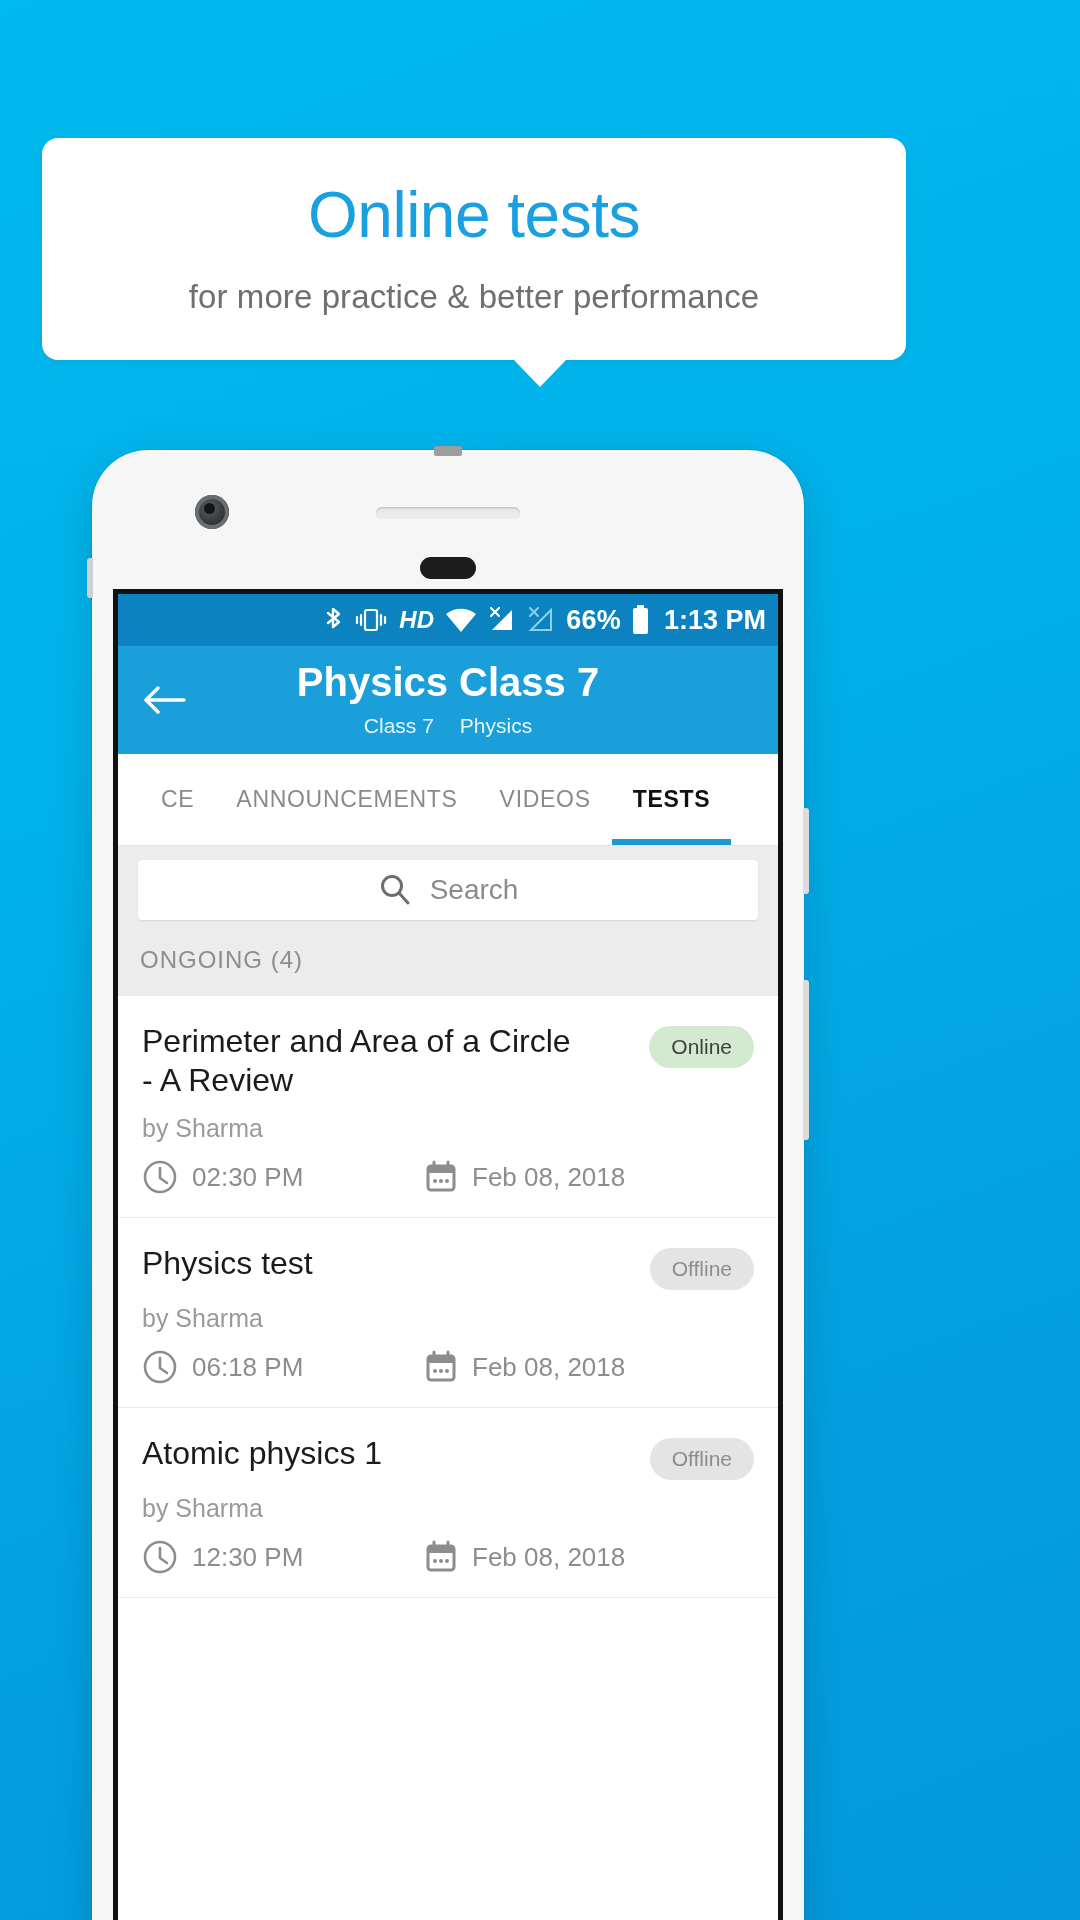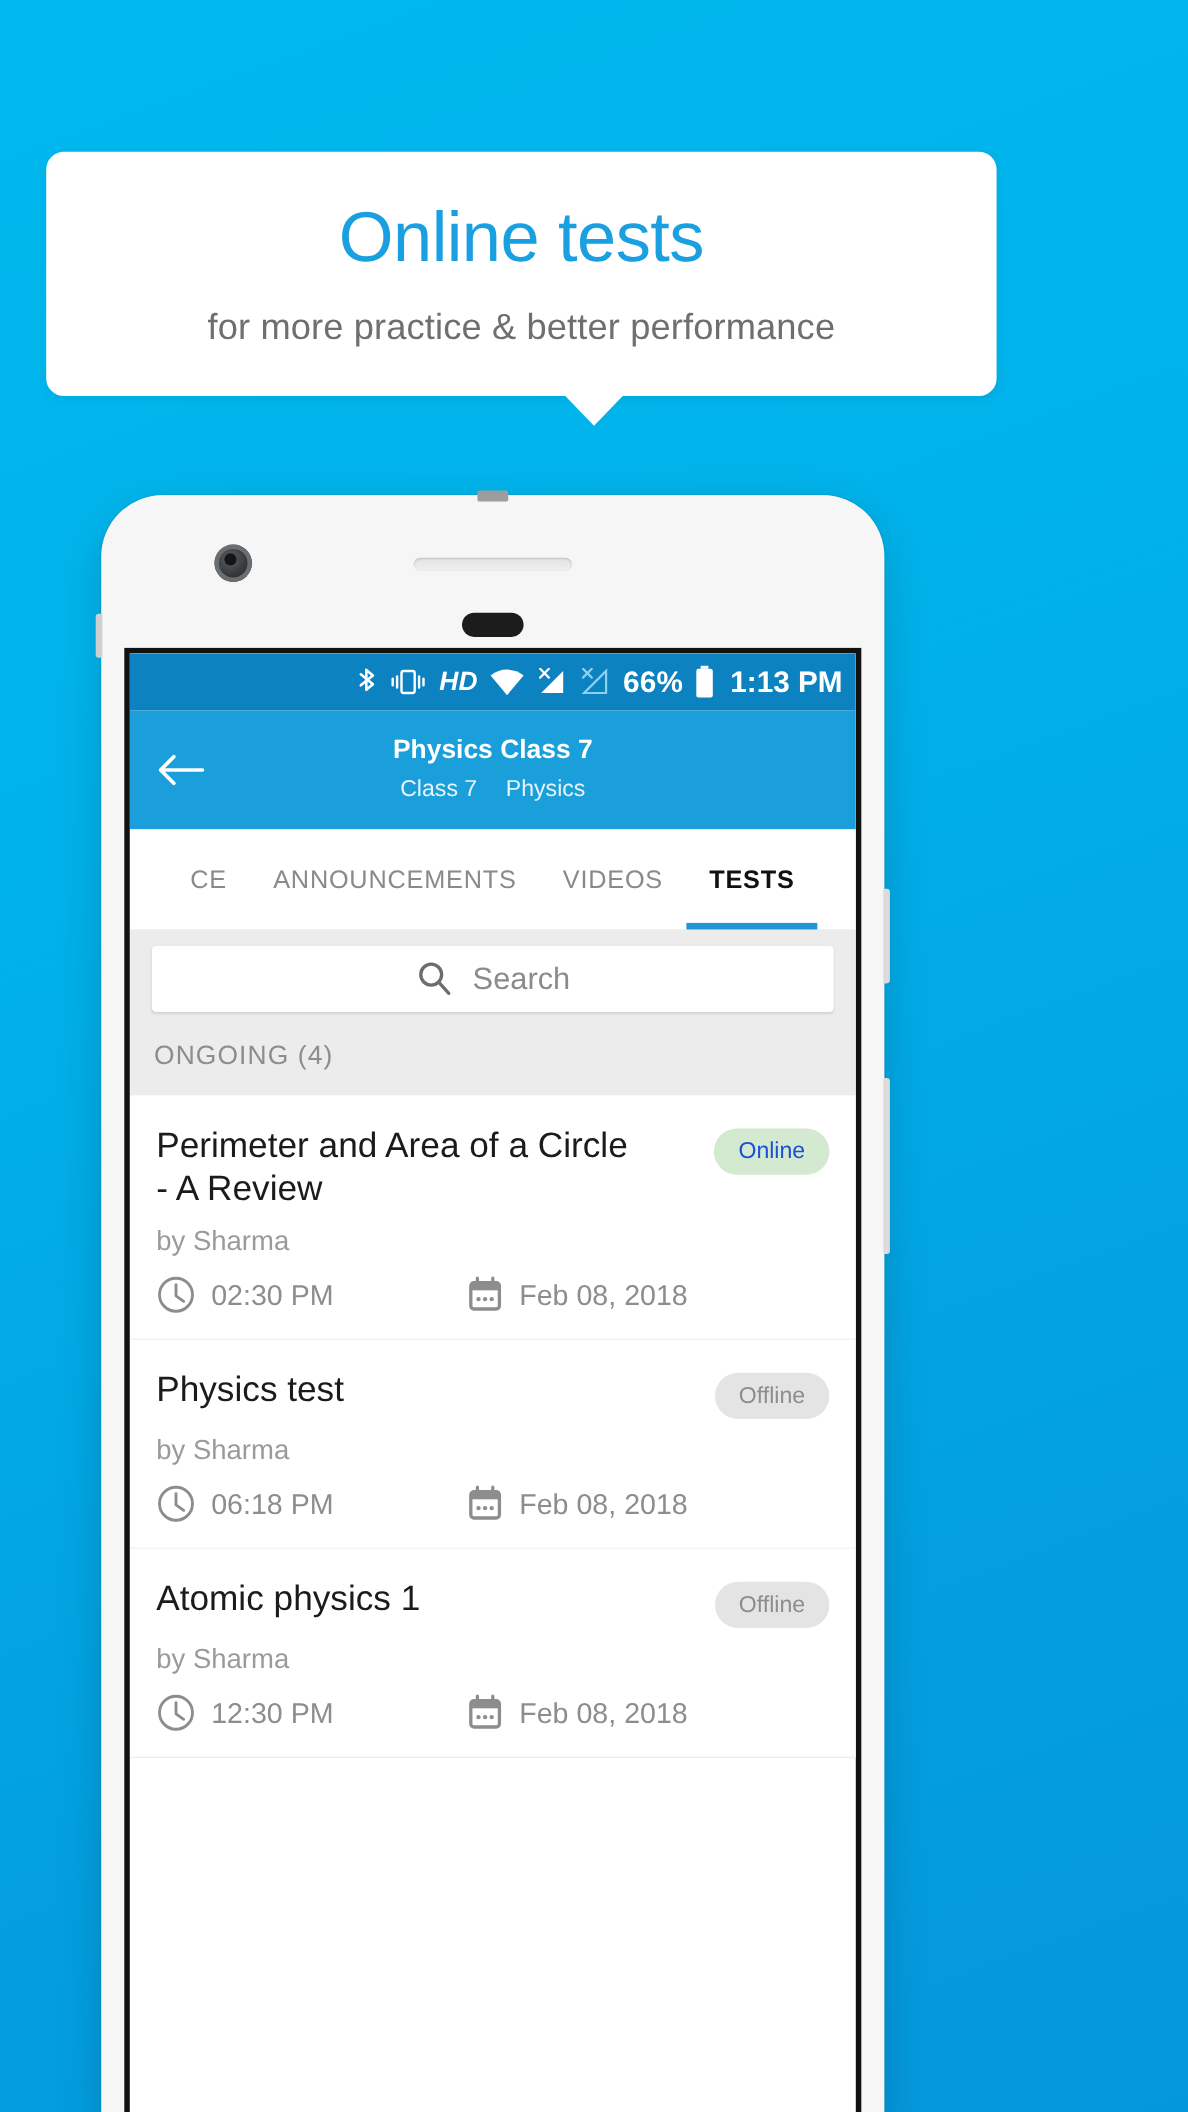--- a/index.html
+++ b/index.html
@@ -74,27 +74,27 @@
   .sb-icon{ display:flex; align-items:center; }
   .sb-text{ font-size:27px; font-weight:700; letter-spacing:.2px; }
   .sb-time{ font-size:27px; font-weight:700; margin-left:4px; }
 
   
   .appbar{
     background:#1a9fdb; height:108px; position:relative;
     display:flex; flex-direction:column; align-items:center; justify-content:center;
   }
   .back-arrow{ position:absolute; left:26px; top:50%; margin-top:-17px; width:42px; height:34px; }
-  .appbar-title{ color:#fff; font-size:24px; font-weight:700; line-height:1; }
+  .appbar-title{ color:#fff; font-size:40px; font-weight:700; line-height:1; }
   .appbar-sub{ color:#e6f4fc; font-size:21px; margin-top:12px; display:flex; gap:26px;}
 
   
   .tabs{
     height:92px; background:#fff; display:flex; align-items:center;
-    padding-left:34px; position:relative; border-bottom:1px solid #e4e4e4;
+    padding-left:22px; position:relative; border-bottom:1px solid #e4e4e4;
   }
   .tab{
     font-size:23px; color:#8a8a8a; letter-spacing:.7px; height:100%;
     display:flex; align-items:center; padding:0 21px; position:relative; white-space:nowrap;
   }
   .tab.active{ color:#111; font-weight:700; }
   .tab.active::after{
     content:""; position:absolute; left:0; right:0; bottom:0; height:6px; background:#2196d6;
   }
 
@@ -112,21 +112,21 @@
     background:#ececec; padding:8px 0 22px 22px; font-size:24px; color:#8d8d8d; letter-spacing:1px;
   }
 
   
   .card{ background:#fff; padding:26px 24px 22px 24px; border-bottom:1px solid #ebebeb; }
   .card-top{ display:flex; align-items:flex-start; justify-content:space-between; gap:12px; }
   .card-title{ font-size:32px; color:#1b1b1b; line-height:1.22; max-width:430px; }
   .badge{
     flex:none; font-size:21px; padding:9px 22px; border-radius:22px; white-space:nowrap; margin-top:4px;
   }
-  .badge.online{ background:#d4ead0; color:#1d4ed8; }
+  .badge.online{ background:#d4ead0; color:#404040; }
   .badge.offline{ background:#e4e4e4; color:#8d8d8d; }
   .card-author{ font-size:25px; color:#9a9a9a; margin-top:14px; }
   .card-meta{ display:flex; margin-top:16px; align-items:center; }
   .meta{ display:flex; align-items:center; gap:14px; font-size:26px; color:#8d8d8d; }
   .meta.time{ width:282px; }
   svg{ display:block; }
 </style>
 </head>
 <body>
 

